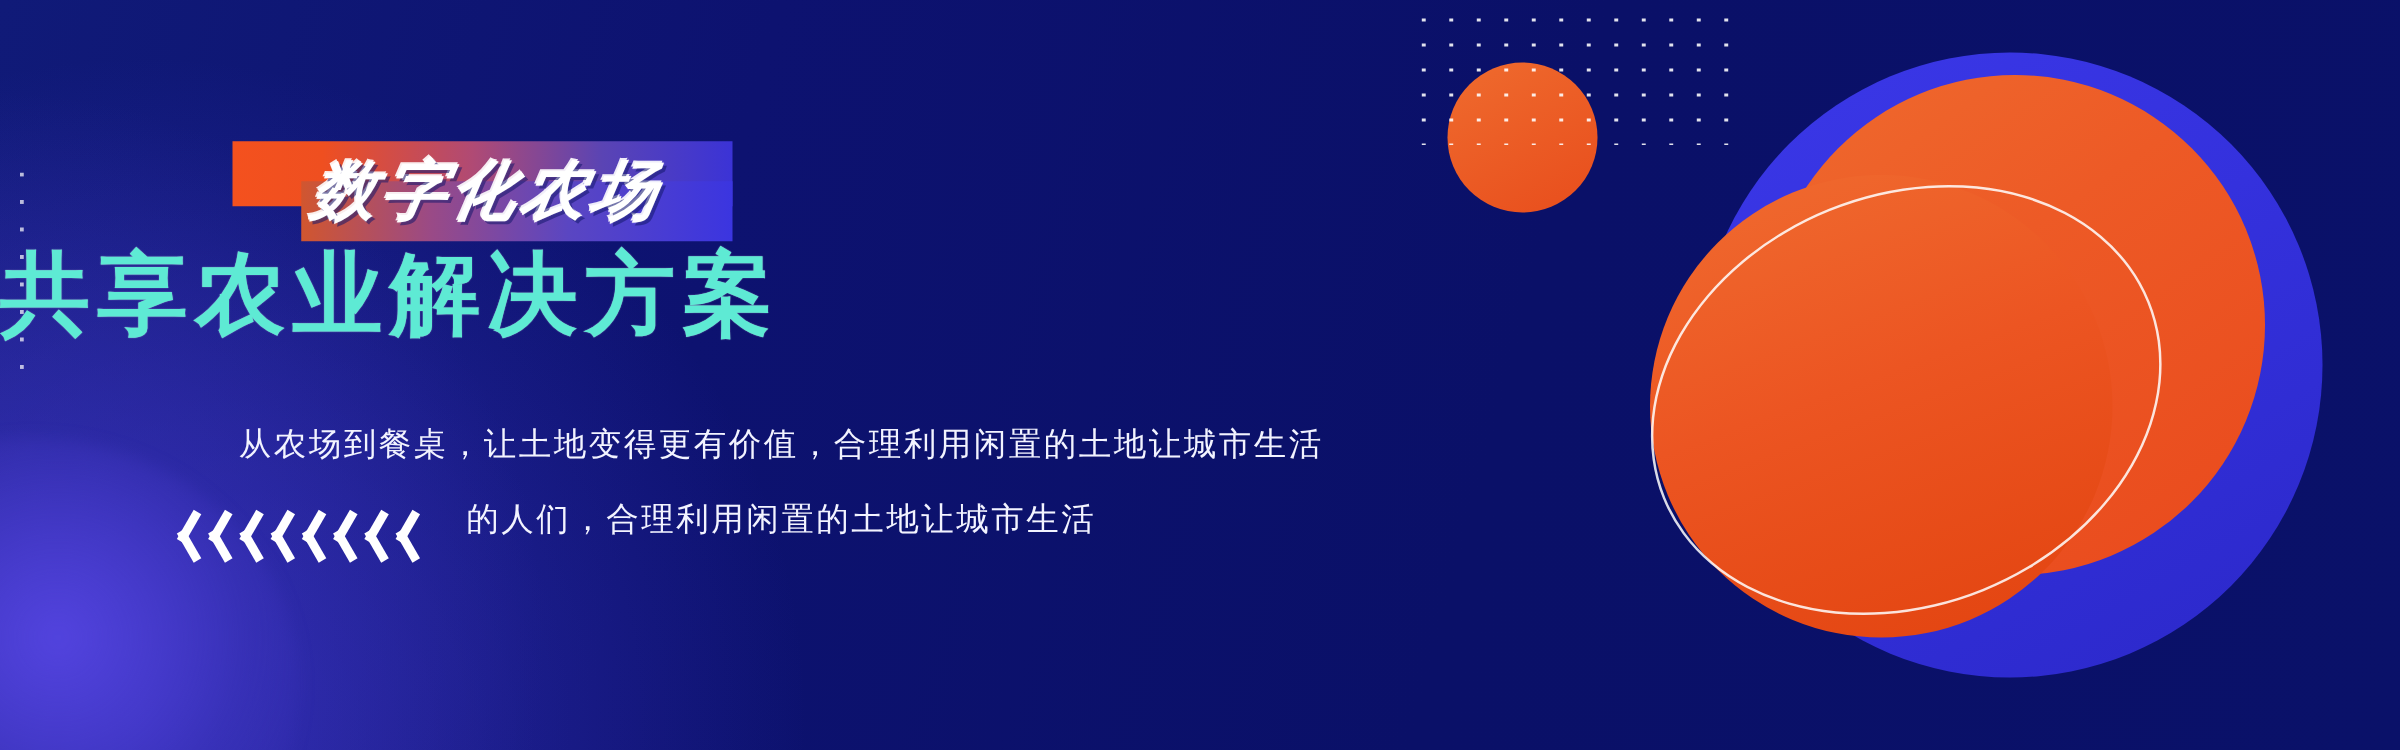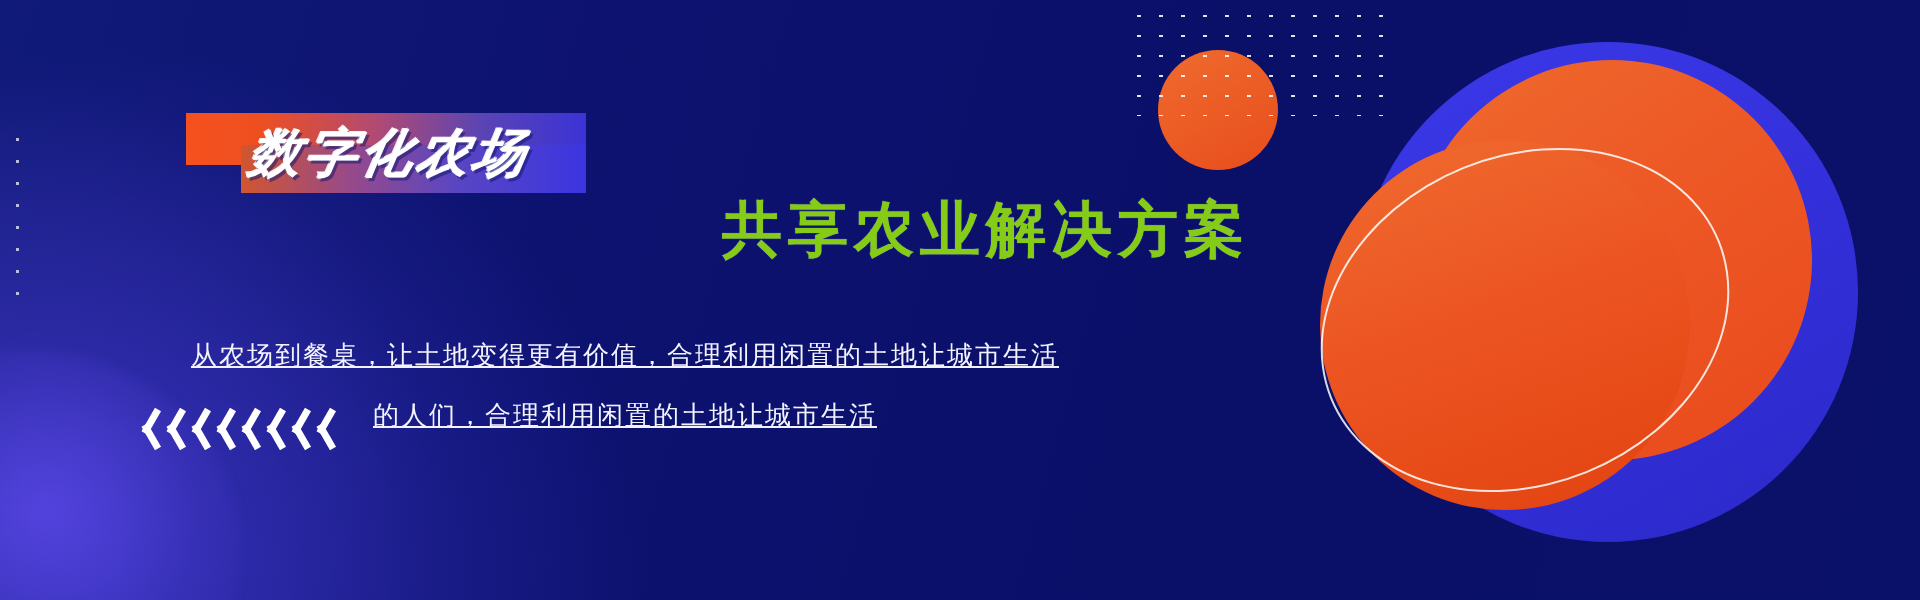--- a/index.html
+++ b/index.html
@@ -88,37 +88,36 @@
     white-space:nowrap;
     text-shadow:
        3px 3px 0 rgba(20,24,110,.55),
       -1.5px -1.5px 0 rgba(255,255,255,.9),
        0 0 1px rgba(255,255,255,.8);
     transform:skewX(-10deg);
   }
   
   .headline{
     position:absolute;left:0;top:198px;width:1250px;
-    text-align:right;
-    font-size:60px;font-weight:bold;
+    text-align:left;
+    font-size:72px;font-weight:bold;
     letter-spacing:6px;
-    color:#84cc16;
+    color:#5eead4;
     line-height:1.08;
     white-space:nowrap;
     text-shadow:0 0 1px rgba(255,255,255,.6);
   }
   
   .subtitle{
     position:absolute;left:0;top:325px;width:1250px;
     text-align:center;
     color:#f2f3ff;
     font-size:26px;
     letter-spacing:2px;
     line-height:60px;
-    text-decoration:underline;
   }
   .subtitle div{white-space:nowrap;}
   
   .chevrons{
     position:absolute;left:132px;top:406px;
     display:flex;gap:3px;
   }
   .chev{
     width:22px;height:46px;
     position:relative;

